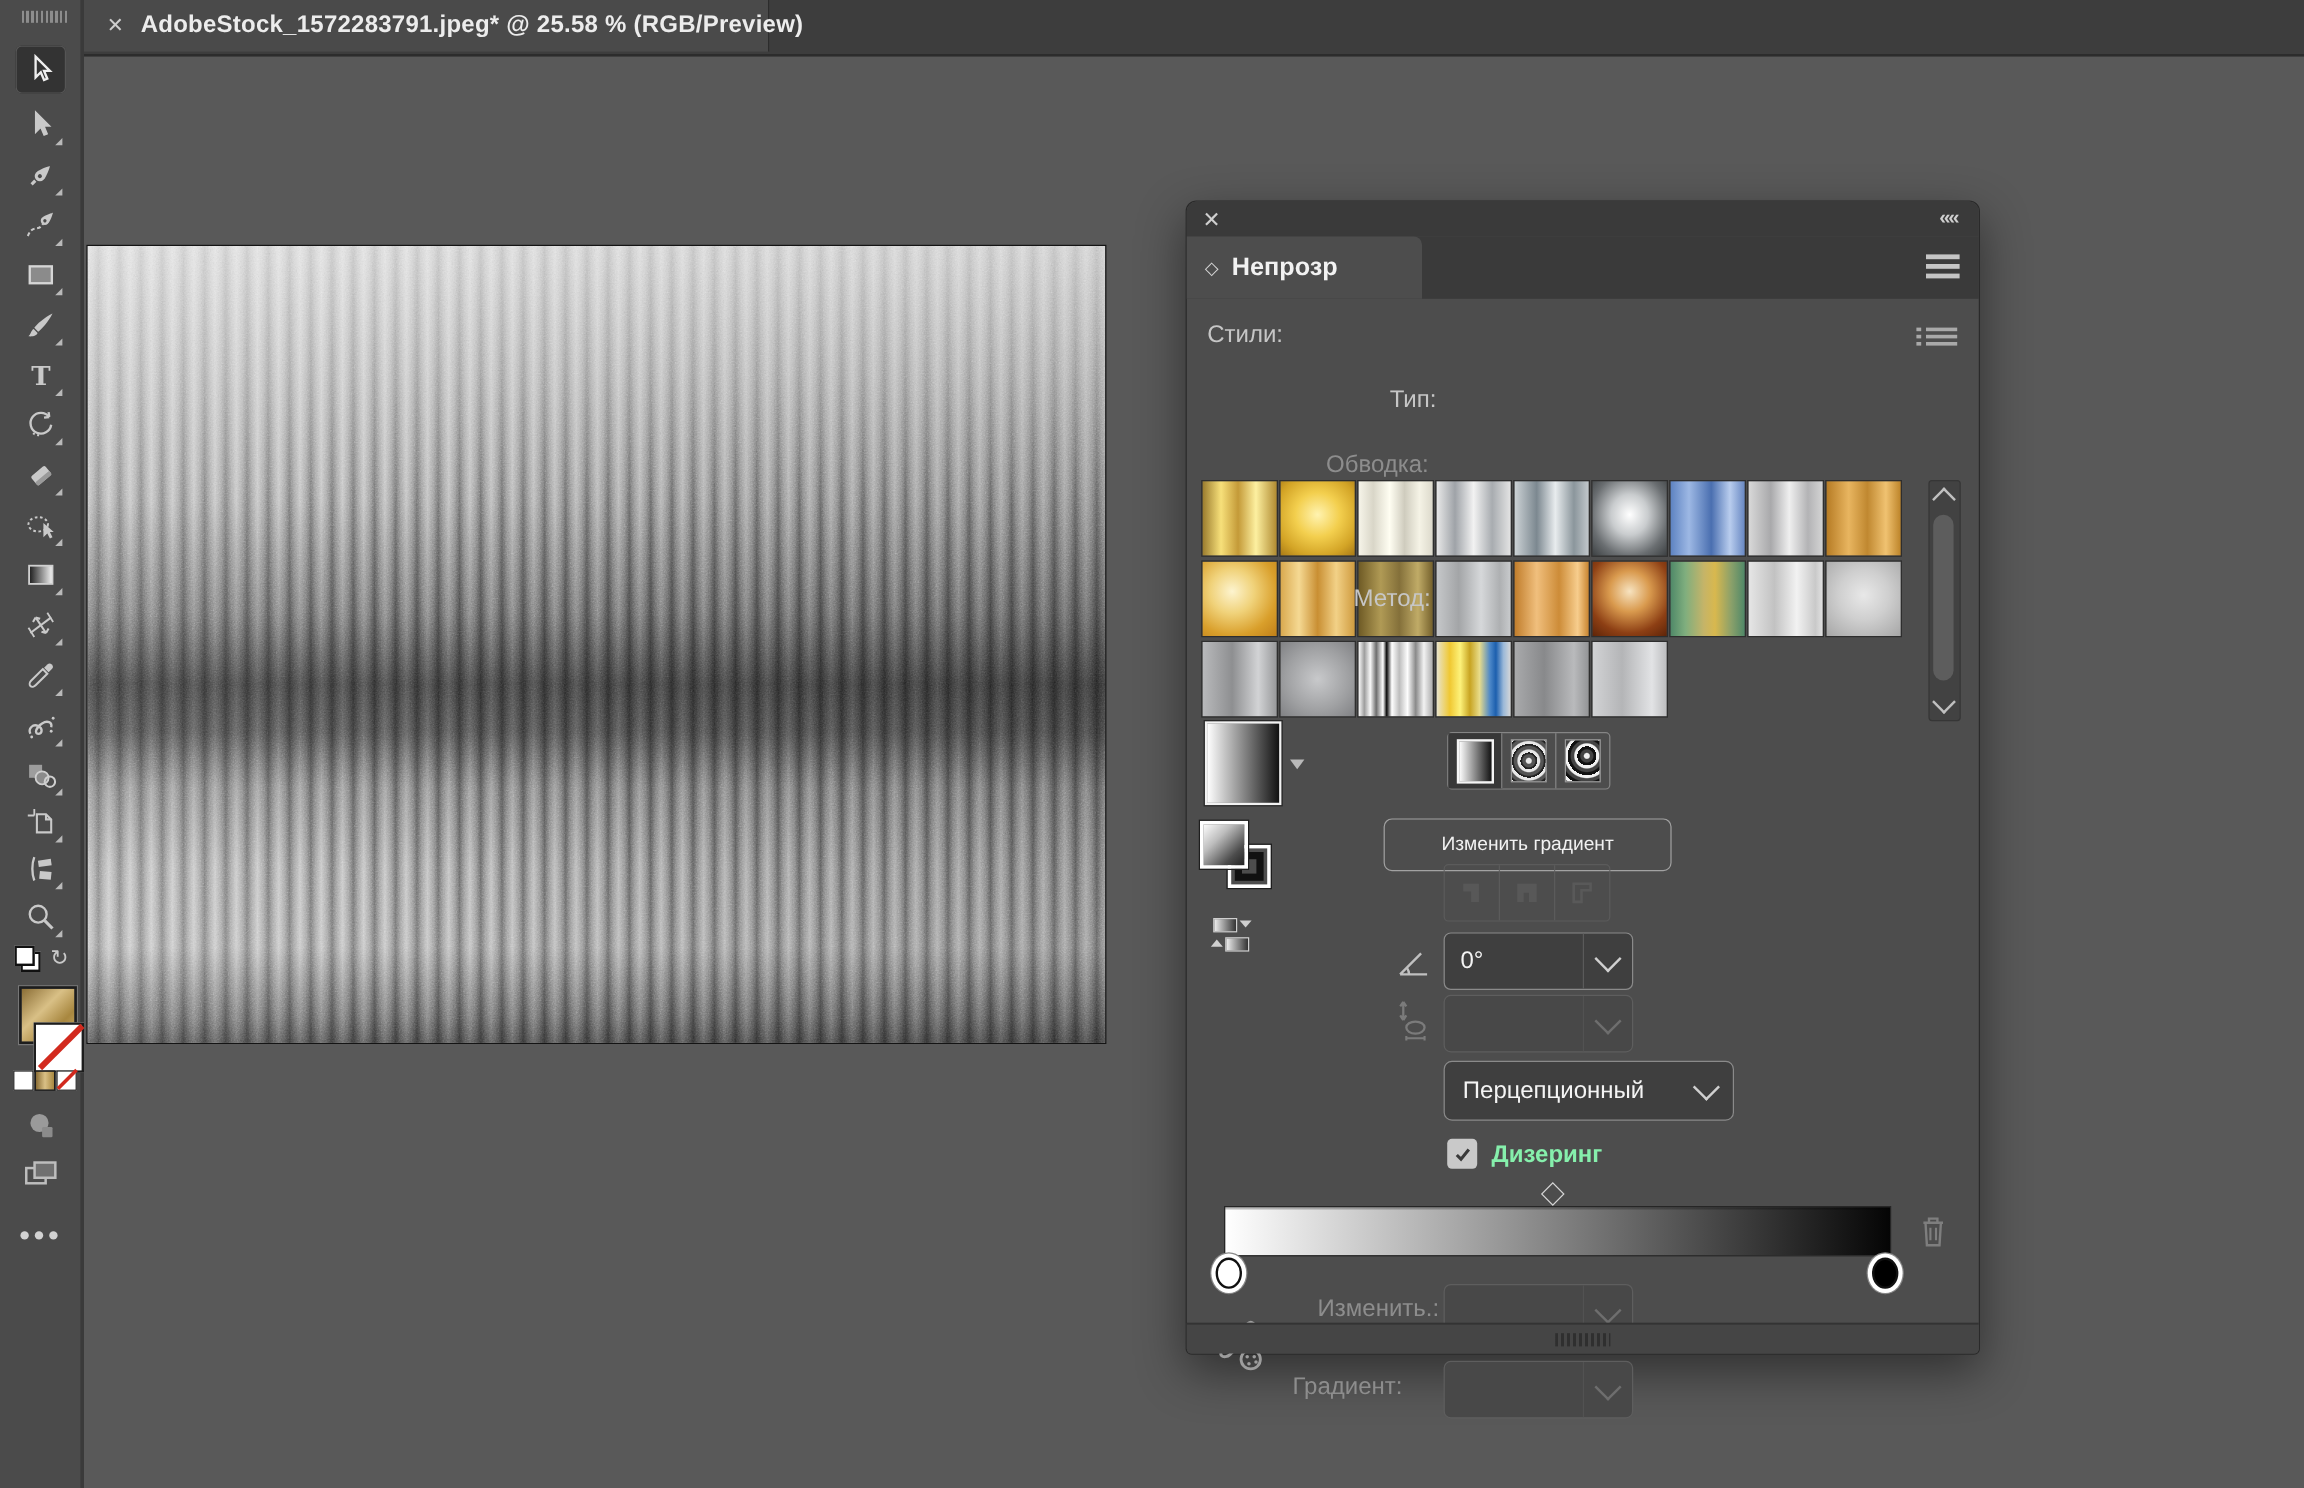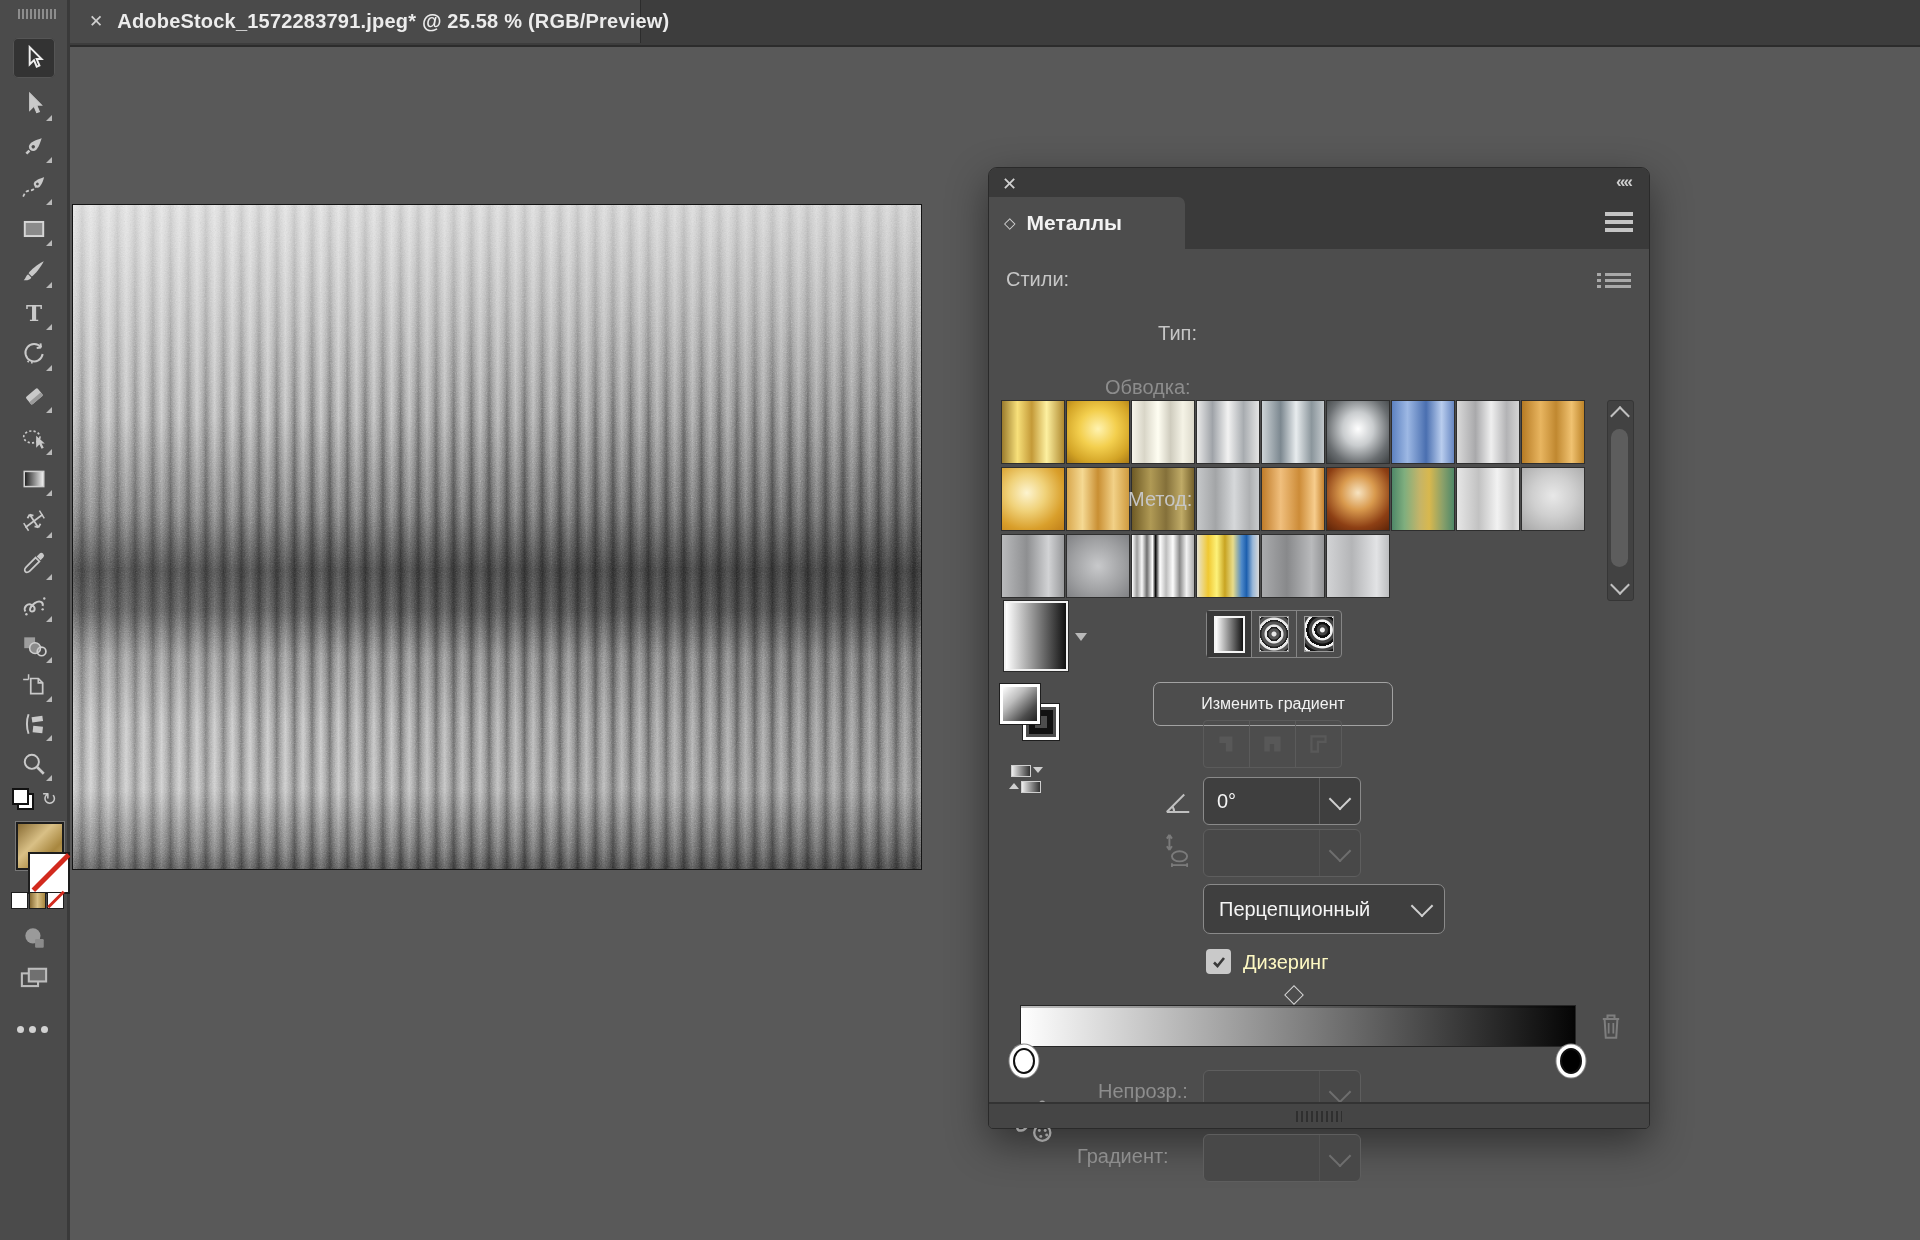--- a/index.html
+++ b/index.html
@@ -139,21 +139,21 @@
   .aspect-field{top:580px;}
 
   .method-field{position:absolute;left:214px;top:635px;width:240px;height:48px;background:#3f3f3f;border:1px solid #8a8a8a;
                 border-radius:7px;display:flex;align-items:center;cursor:pointer;}
   .method-field .txt{flex:1;color:#f4f4f4;font-size:20px;padding-left:15px;}
   .method-field .chev{margin-right:14px;}
 
   .checkbox{position:absolute;left:217px;top:700px;width:25px;height:25px;background:#c9c9c9;border-radius:4px;
             display:flex;align-items:center;justify-content:center;cursor:pointer;}
   .checkbox svg{display:block;}
-  .check-label{position:absolute;left:254px;top:702px;color:#fef9c3;font-size:20px;}
+  .check-label{position:absolute;left:254px;top:702px;color:#86efac;font-size:20px;font-weight:bold;}
 
   .midpoint{position:absolute;left:298px;top:739px;width:12px;height:12px;border:1.5px solid #d6d6d6;
             transform:rotate(45deg);background:#4d4d4d;cursor:pointer;}
   .grad-bar{position:absolute;left:31px;top:756px;width:554px;height:40px;border:1px solid #262626;
             box-shadow:inset 0 2px 0 rgba(0,0,0,.25);cursor:pointer;}
   .stop{position:absolute;top:799px;width:18px;height:22px;border-radius:50%;border:2px solid #111;
         box-shadow:0 0 0 3.5px #fff,0 0 0 4.5px #888;cursor:pointer;}
   .stop.left{left:24px;background:#fff;}
   .stop.right{left:571px;background:#000;}
   .trash{position:absolute;left:608px;top:760px;opacity:.75;}
@@ -362,21 +362,21 @@
   </div>
 
   <div class="panel">
     <div class="panel-header">
       <span class="panel-close">✕</span>
       <span class="panel-collapse">««</span>
     </div>
     <div class="panel-tabrow">
       <div class="panel-tab">
         <span class="dia">◇</span>
-        <span class="ttl">Металлы</span>
+        <span class="ttl">Непрозр</span>
       </div>
       <div class="panel-menu">
           <i></i>
           <i></i>
           <i></i>
         </div>
     </div>
 
     <div class="panel-body">
 
@@ -515,21 +515,21 @@
       <svg class="dropper-icon" width="44" height="48" viewBox="0 0 30 32">
         <path d="M24 3 a3 3 0 0 0 -4 0 L17 6 L21 10 L24 7 a3 3 0 0 0 0 -4 Z" fill="#9d9d9d"></path>
         <path d="M16 7.5 L20 11.5 L10 21.5 C9 22.5 6.5 23 5.5 22 C4.5 21 5 18.5 6 17.5 Z" fill="none" stroke="#9d9d9d" stroke-width="1.7"></path>
         <circle cx="22" cy="24" r="5.5" fill="none" stroke="#9d9d9d" stroke-width="1.6"></circle>
         <circle cx="20" cy="22.5" r="1" fill="#9d9d9d"></circle>
           <circle cx="24" cy="22.5" r="1" fill="#9d9d9d"></circle>
         <circle cx="25" cy="25.5" r="1" fill="#9d9d9d"></circle>
           <circle cx="21" cy="26.5" r="1" fill="#9d9d9d"></circle>
         </svg>
 
-      <span class="row-label dis op-label">Непрозр.:</span>
+      <span class="row-label dis op-label">Изменить.:</span>
       <div class="field op-field disabled">
         <span class="txt dis"></span>
         <span class="dd">
             <span class="chev"></span>
           </span>
       </div>
 
       <span class="row-label dis pos-label">Градиент:</span>
       <div class="field pos-field disabled">
         <span class="txt dis"></span>

